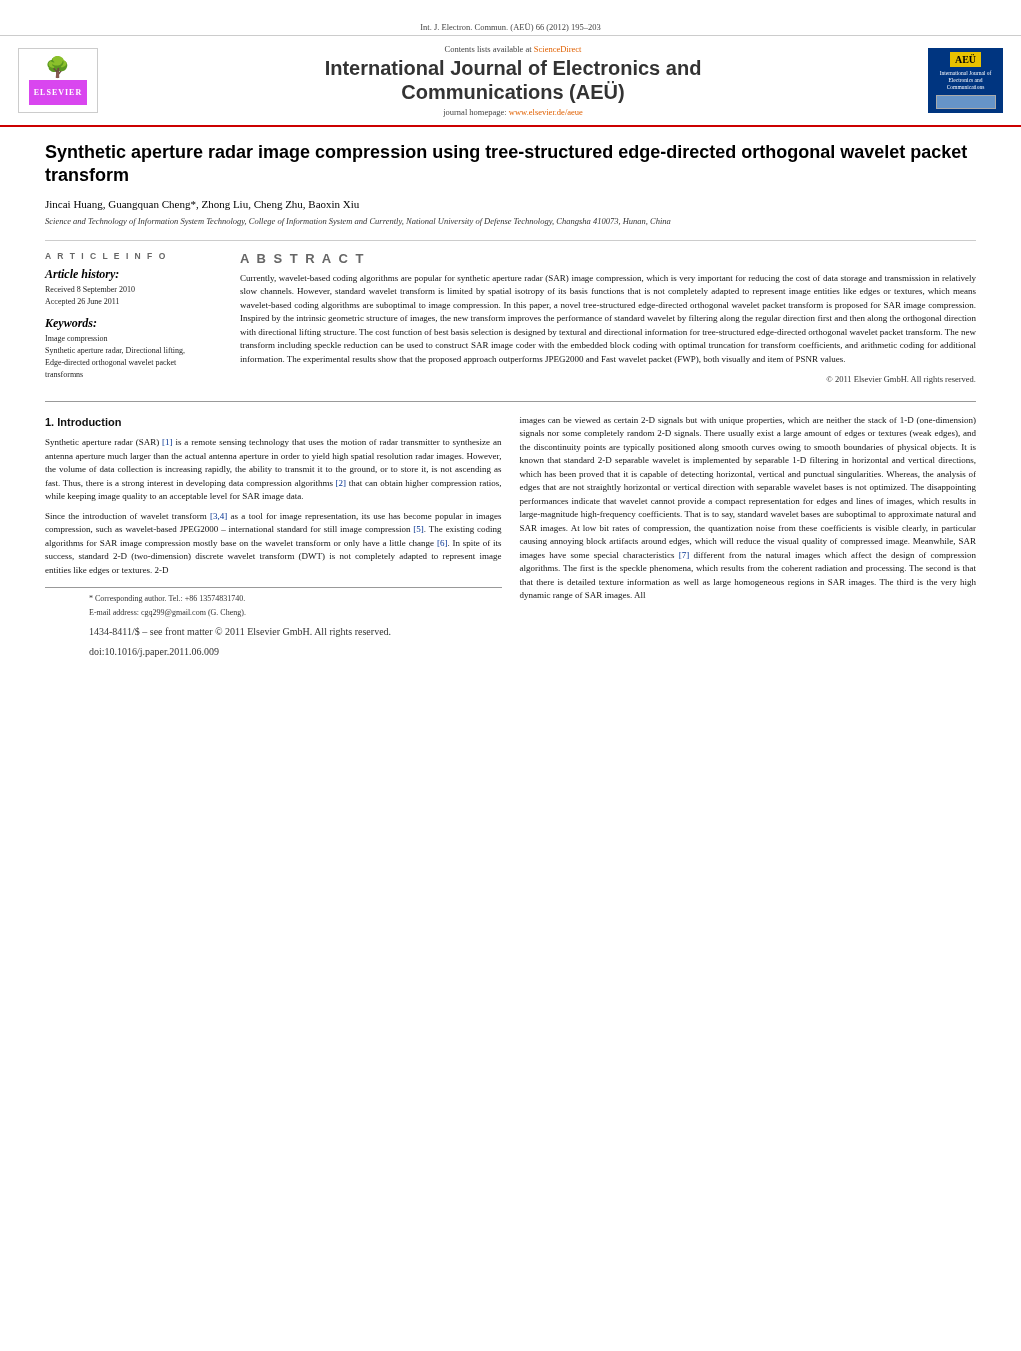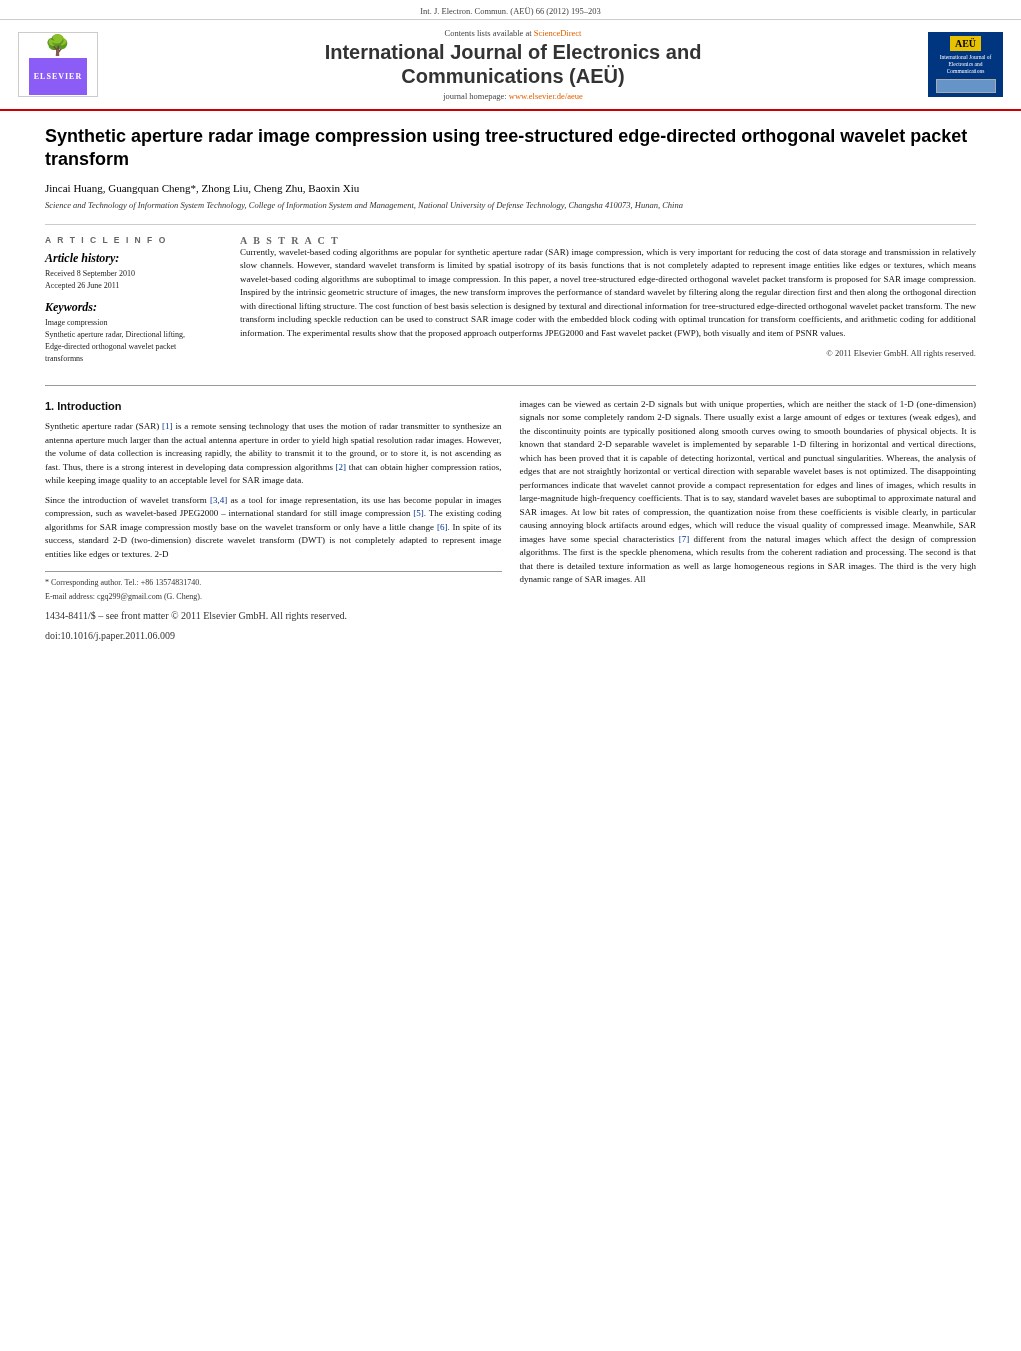--- a/index.html
+++ b/index.html
@@ -10,21 +10,21 @@
       color: #000;
       width: 1021px;
       min-height: 1351px;
     }
 
     
     .top-bar {
       text-align: center;
       font-size: 8.5px;
       color: #444;
-      padding: 6px 0 3px 0;
+      padding: 22px 0 3px 0;
       border-bottom: 1px solid #ccc;
     }
 
     
     .journal-header {
       display: flex;
       align-items: center;
       padding: 8px 18px;
       border-bottom: 2px solid #c00;
       gap: 10px;
@@ -35,25 +35,25 @@
       background: #fff;
       border: 1px solid #ccc;
       display: flex;
       flex-direction: column;
       align-items: center;
       justify-content: center;
       font-size: 7px;
       color: #555;
     }
     .logo-placeholder-left .elsevier-text {
-      background: #8b5cf6;
+      background: #d946ef;
       color: #fff;
       font-weight: bold;
       font-size: 8px;
-      padding: 14px 5px;
+      padding: 8px 5px;
       margin-top: 3px;
       letter-spacing: 1px;
     }
     .elsevier-tree {
       font-size: 20px;
       color: #444;
       line-height: 1;
     }
 
     .journal-header .center-info {
@@ -173,25 +173,26 @@
       font-size: 8px;
       line-height: 1.5;
       color: #222;
     }
 
     .abstract-col {
       flex: 1;
     }
 
     .abstract-col .section-label {
-      font-size: 10px;
+      font-size: 13px;
       letter-spacing: 2px;
-      font-family: Liberation Serif, serif;
+      font-family: Liberation Sans, sans-serif;
       font-weight: bold;
       color: #666;
+      margin-bottom: 6px;
       text-transform: uppercase;
     }
 
     .abstract-text {
       font-size: 9px;
       line-height: 1.5;
       color: #111;
       text-align: justify;
     }
 
@@ -237,20 +238,21 @@
       border-top: 1px solid #999;
       margin-top: 10px;
       padding-top: 5px;
       font-size: 8px;
       color: #333;
     }
 
     .footnote-area p {
       margin-bottom: 3px;
       line-height: 1.4;
+      margin-left: 44px;
     }
 
     .issn-line {
       font-size: 10px;
       color: #333;
       margin-top: 6px;
     }
     
     .highlight { color: #003090; }
   </style>
@@ -290,21 +292,21 @@
 </div>
 
 <div class="article-content">
 
   <div class="article-title">Synthetic aperture radar image compression using tree-structured edge-directed orthogonal wavelet packet transform</div>
 
   <div class="authors">
     <span>Jincai Huang, Guangquan Cheng*, Zhong Liu, Cheng Zhu, Baoxin Xiu</span>
   </div>
 
-  <div class="affiliation">Science and Technology of Information System Technology, College of Information System and Management, National University of Defense Technology, Changsha 410073, Hunan, China</div>
+  <div class="affiliation">Science and Technology of Information System Technology, College of Information System and Currently, National University of Defense Technology, Changsha 410073, Hunan, China</div>
 
   <hr class="divider">
 
   <div class="two-col">
 
     <div class="article-info">
       <div class="section-label">A R T I C L E   I N F O</div>
 
       <div class="info-group">
         <div class="info-title">Article history:</div>

